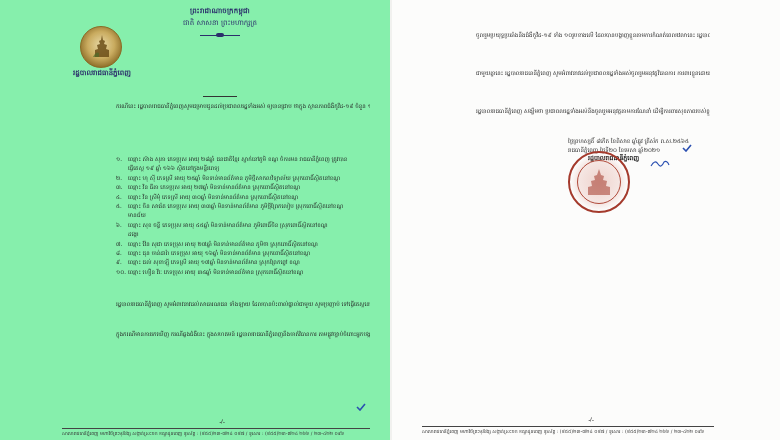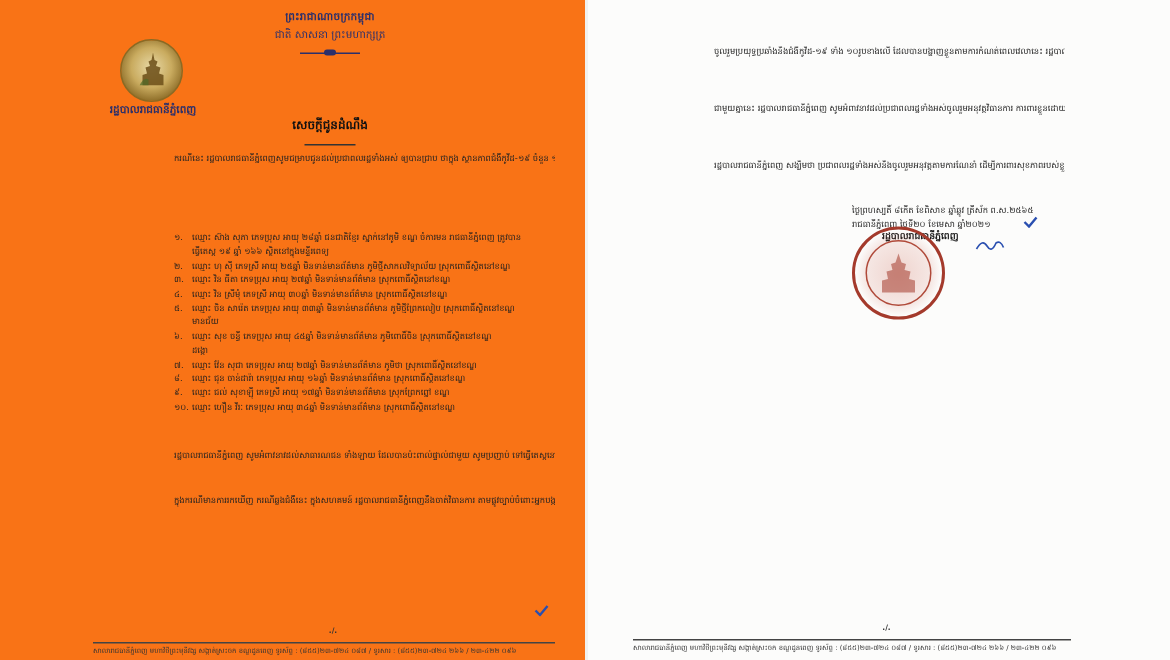--- a/index.html
+++ b/index.html
@@ -2,21 +2,21 @@
 <html><head>
 <meta charset="utf-8">
 <style>
   html, body { margin:0; padding:0; }
   body {
     width:780px; height:440px; overflow:hidden; position:relative;
     background:#ffffff;
     font-family:"DejaVu Sans", sans-serif;
     color:#1f1f1f;
   }
-  .page { position:absolute; top:0; height:440px; background:#f97316; overflow:hidden; }
+  .page { position:absolute; top:0; height:440px; background:#86efac; overflow:hidden; }
   .page.left { left:0; width:390px; }
   .page.right { left:392px; width:388px; background:#fcfcfb; }
   .gutter { position:absolute; left:390px; top:0; width:2px; height:440px; background:#f1f1ef; }
 
   .kh { font-family:"DejaVu Sans", sans-serif; }
   .hdr { position:absolute; left:150px; width:140px; text-align:center; }
   .hdr .l1 { position:absolute; top:6px; left:0; width:140px; font-size:7px; font-weight:bold; color:#2b2f6b; letter-spacing:0.2px; white-space:nowrap; }
   .hdr .l2 { position:absolute; top:18px; left:0; width:140px; font-size:7px; font-weight:normal; color:#2b2f6b; white-space:nowrap; }
   .hdr .orn { position:absolute; top:33px; left:50px; width:40px; height:4px; }
   .hdr .orn .bar { position:absolute; top:1.5px; left:0; width:40px; height:1px; background:#2b2f6b; }
@@ -68,21 +68,20 @@
   </div>
 
   <div class="logo">
     <svg class="temple" viewBox="0 0 18 22">
       <path d="M9 0 L10 5 L12 6 L11 9 L14 10 L13 14 L16 15 L16 22 L2 22 L2 15 L5 14 L4 10 L7 9 L6 6 L8 5 Z" fill="#6b4d18" opacity="0.85"></path>
       <path d="M0 22 Q3 16 6 18 L6 22 Z" fill="#4f6b2a" opacity="0.7"></path>
     </svg>
   </div>
   <div class="logo-label kh">រដ្ឋបាលរាជធានីភ្នំពេញ</div>
 
-  <div class="title kh">សេចក្តីជូនដំណឹង</div>
   <div class="title-rule"></div>
 
   <div class="body" style="left:88px; top:102px; width:282px;">
     <span class="ln indent">ករណីនេះ រដ្ឋបាលរាជធានីភ្នំពេញសូមជម្រាបជូនដល់ប្រជាពលរដ្ឋទាំងអស់ ឲ្យបានជ្រាប ថាក្នុង</span>
     <span class="ln">ស្ថានភាពជំងឺកូវីដ-១៩ ចំនួន ១០នាក់ ដែលបានរកឃើញក្នុងព្រឹត្តិការណ៍ នៅថ្ងៃទី១១ ខែមេសា ឆ្នាំ២០២១</span>
     
     
   </div>
 
   <div class="list">

